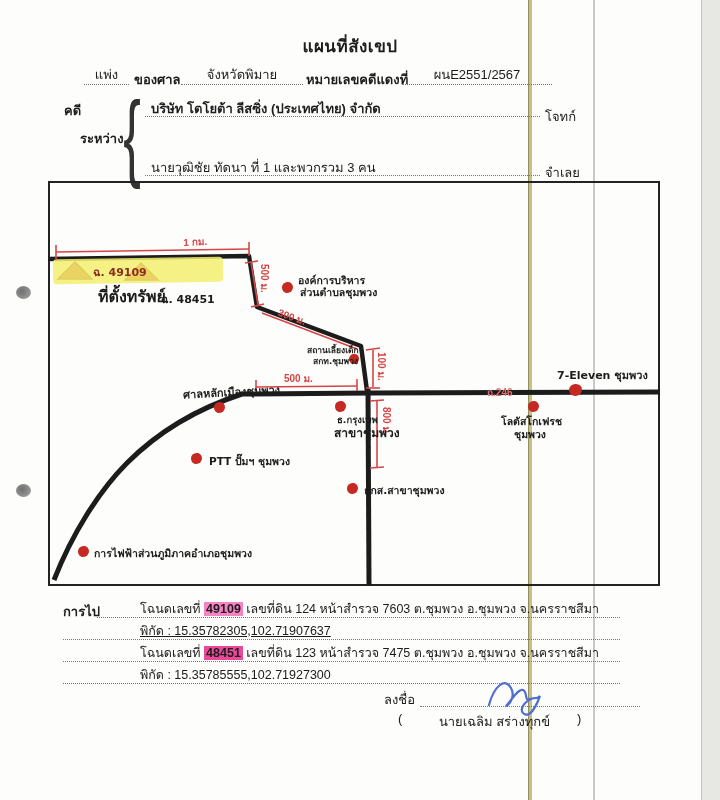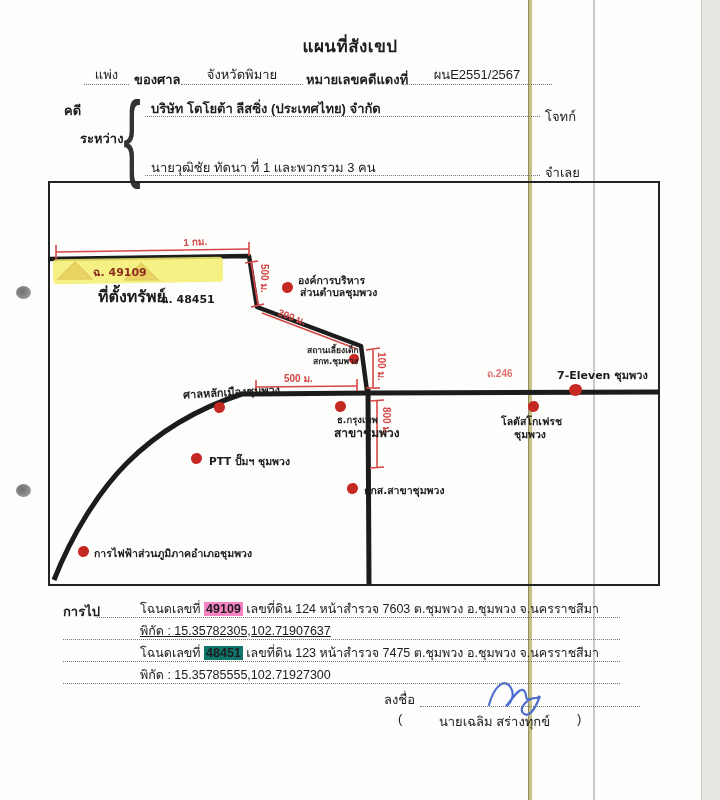--- a/index.html
+++ b/index.html
@@ -10,21 +10,21 @@
   .small{font-size:10.5px;white-space:nowrap;}
   .tiny{font-size:8.5px;white-space:nowrap;}
   .hand{font-family:"DejaVu Sans","Liberation Sans",sans-serif;font-weight:bold;}
   .dotcell{border-bottom:1.6px dotted #777;text-align:center;height:18px;line-height:18px;}
   .dotline{border-bottom:1.6px dotted #777;height:18px;}
   .title{font-size:17px;font-weight:bold;letter-spacing:.5px;}
   .dot{width:11px;height:11px;border-radius:50% 46% 52% 48%;background:#c62822;}
   .measure{font-size:10px;color:#d64545;font-weight:bold;white-space:nowrap;transform-origin:0 0;}
   .hl-yellow{background:#f3ee6e;}
   .hl-pink{background:#f783c5;padding:0 2px;}
-  .hl-orange{background:#0f766e;padding:0 2px;}
+  .hl-orange{background:#ec4899;padding:0 2px;}
   .scanline-olive{left:528px;top:0;width:3px;height:800px;background:#b6ae5c;border-left:1px solid #6d682e;opacity:.75;}
   .scanline-gray{left:593px;top:0;width:2px;height:800px;background:#9aa0a0;opacity:.55;}
   .page-edge{left:701px;top:0;width:19px;height:800px;background:#e7e7e4;border-left:1px solid #c4c4c0;}
   .hole{width:15px;height:13px;border-radius:50%;background:radial-gradient(circle at 40% 40%,#6f6f70,#a8a8a8);}
   .mapbox{left:48px;top:181px;width:612px;height:405px;border:2.5px solid #232323;box-sizing:border-box;}
   svg{position:absolute;left:0;top:0;pointer-events:none;}
   .brace{font-size:96px;font-weight:200;transform:scaleX(.55);transform-origin:center;line-height:84px;color:#333;}
 </style>
 </head>
 <body>
@@ -96,21 +96,21 @@
   <div class="abs hand" style="left:93px;top:263px;font-size:11px;color:#8c2d20;">ฉ. 49109</div>
   <div class="abs hand" style="left:161px;top:264px;font-size:11px;margin-top:26px;">ฉ. 48451</div>
   <div class="abs hand" style="left:98px;top:284px;font-size:16px;">ที่ตั้งทรัพย์</div>
 
   <div class="abs measure" style="left:183px;top:235px;transform:rotate(-3deg);">1 กม.</div>
   <div class="abs measure" style="left:272px;top:264px;transform:rotate(90deg);">500 ม.</div>
   <div class="abs measure" style="left:281px;top:305px;transform:rotate(20deg);">300 ม.</div>
   <div class="abs measure" style="left:389px;top:352px;transform:rotate(90deg);">100 ม.</div>
   <div class="abs measure" style="left:284px;top:371px;">500 ม.</div>
   <div class="abs measure" style="left:394px;top:407px;transform:rotate(90deg);">800 ม.</div>
-  <div class="abs measure" style="left:487px;top:366px;color:#e07070;">ถ.246</div>
+  <div class="abs measure" style="left:487px;top:385px;color:#e07070;">ถ.246</div>
 
   <div class="abs dot" style="left:282px;top:282px;"></div>
   <div class="abs hand small" style="left:298px;top:272px;">องค์การบริหาร</div>
   <div class="abs hand small" style="left:300px;top:284px;">ส่วนตำบลชุมพวง</div>
 
   <div class="abs dot" style="left:349px;top:354px;width:10px;height:10px;"></div>
   <div class="abs hand tiny" style="left:307px;top:343px;">สถานเลี้ยงเด็ก</div>
   <div class="abs hand tiny" style="left:313px;top:354px;">สกท.ชุมพวง</div>
 
   <div class="abs hand small" style="left:183px;top:383px;transform:rotate(-3deg);font-size:11px;">ศาลหลักเมืองชุมพวง</div>

